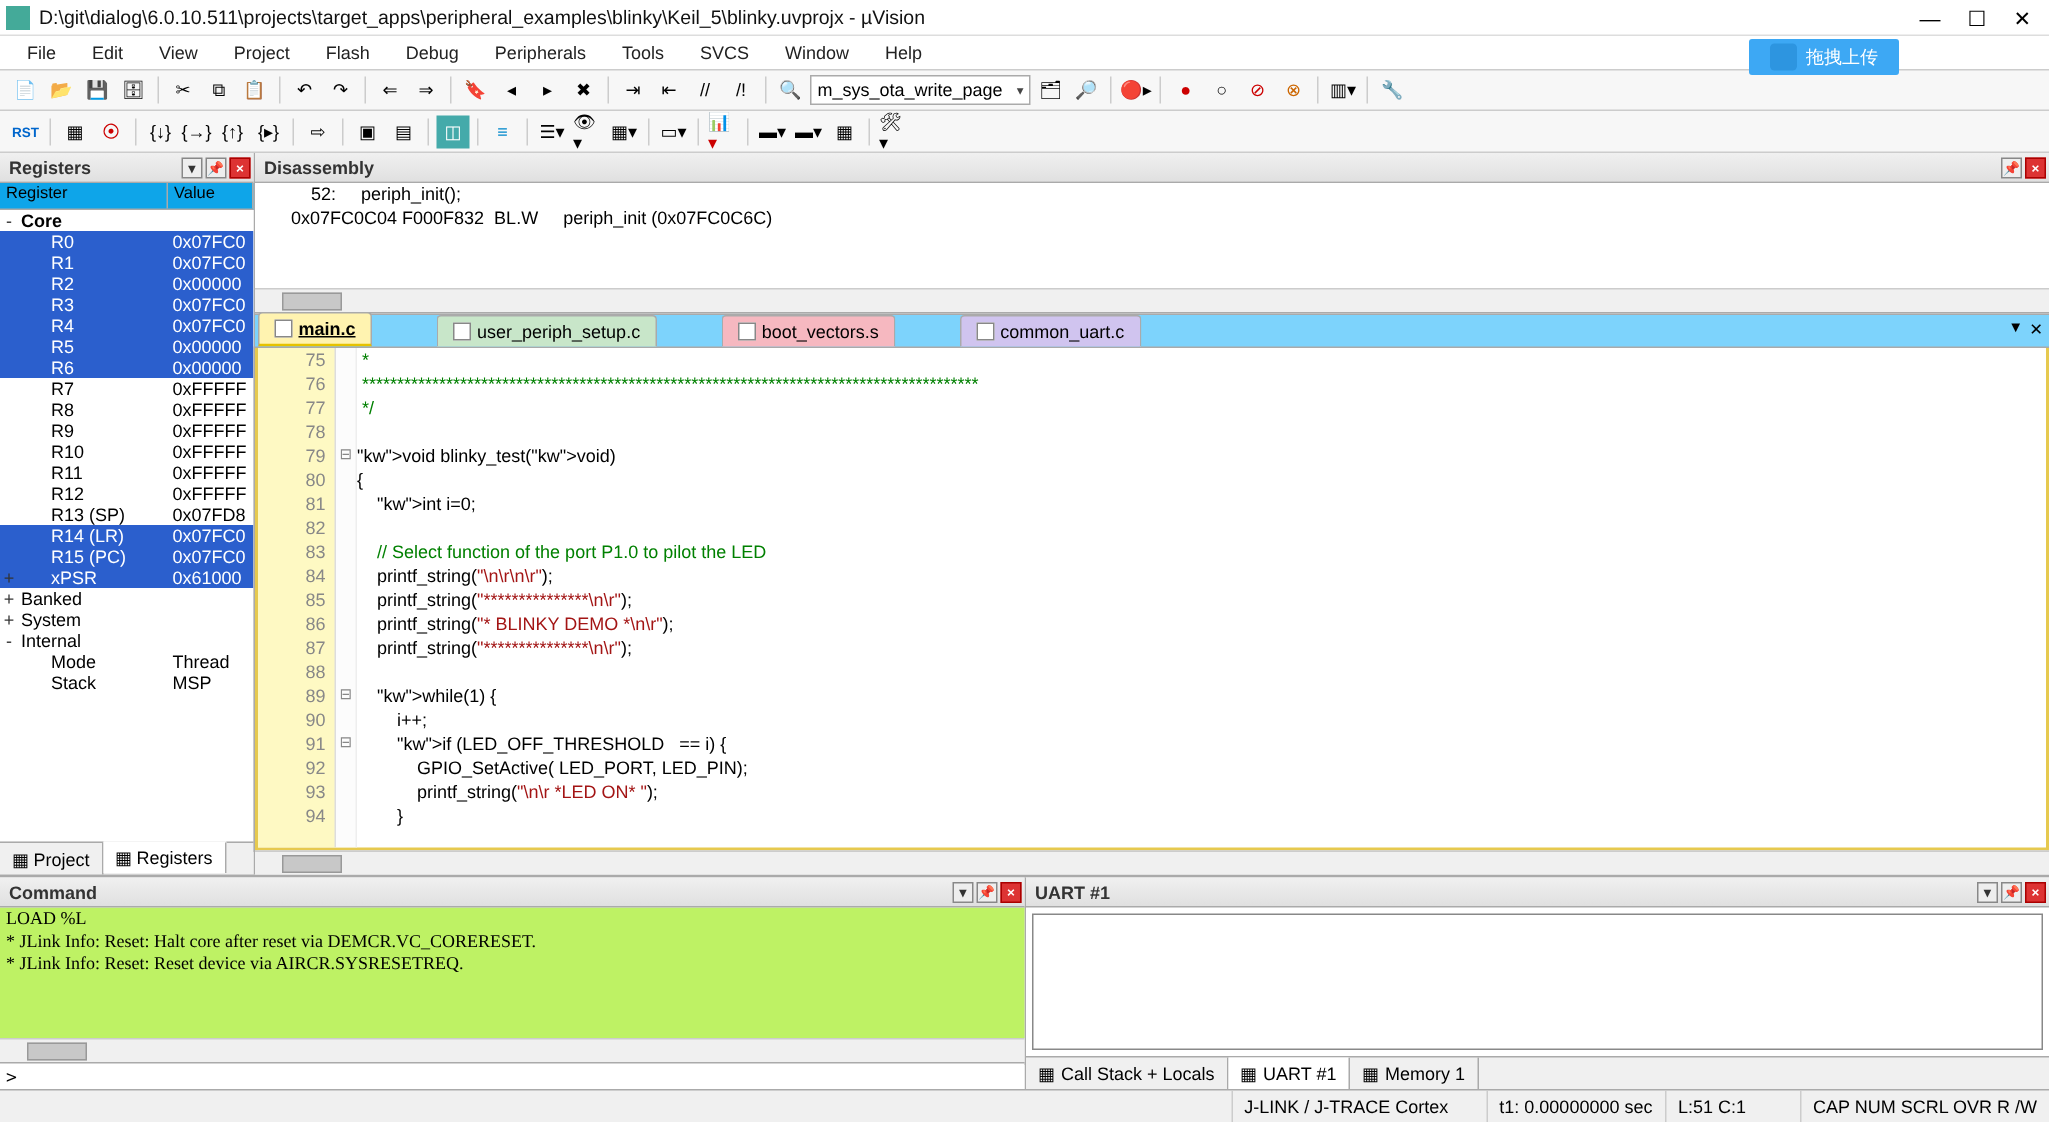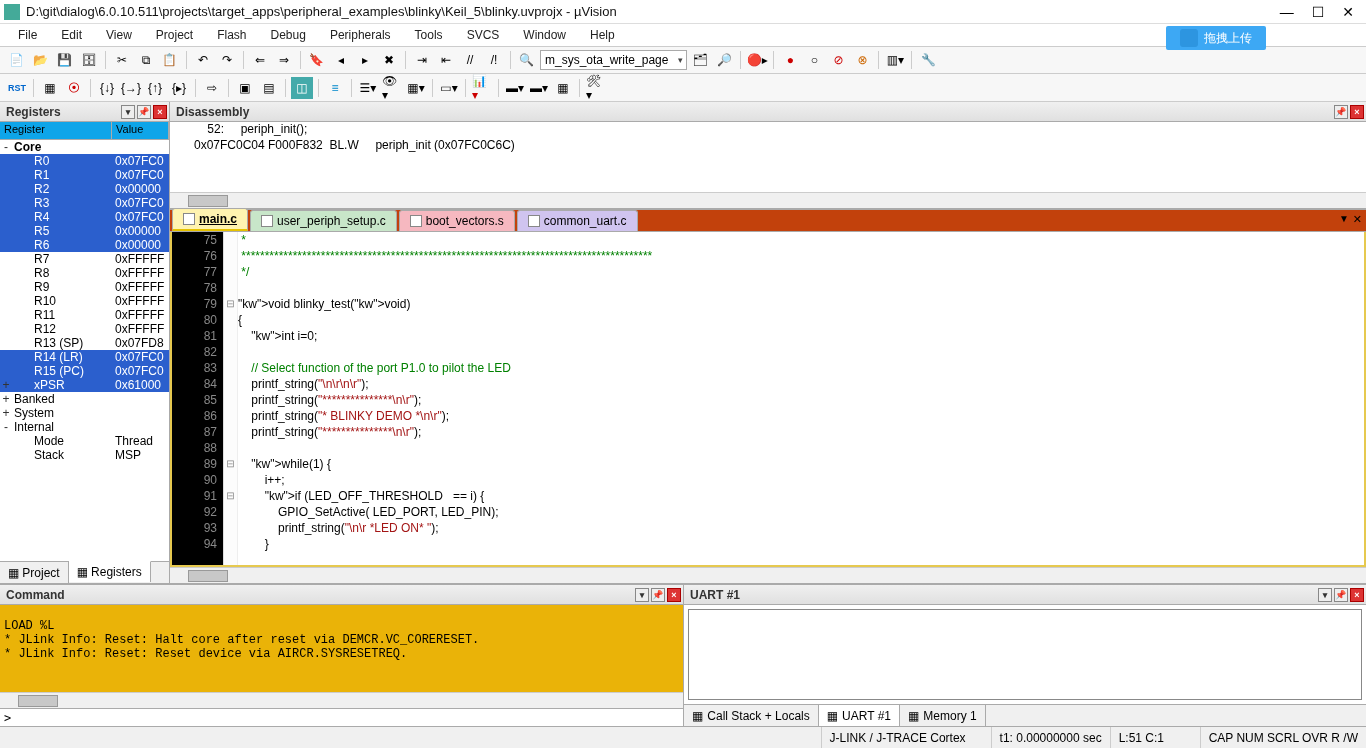--- a/index.html
+++ b/index.html
@@ -39,39 +39,39 @@
 .left-tabs { height: 22px; display: flex; border-top: 1px solid #aaa; background: #f0f0f0; }
 .lt { padding: 2px 8px; border-right: 1px solid #aaa; display:flex;align-items:center;gap:3px;}
 .lt.active { background: #fff; border-top: 1px solid #fff; position: relative; top: -1px; }
 .right-stack { flex: 1; display: flex; flex-direction: column; min-width: 0; }
 .disasm { display: flex; flex-direction: column; border-bottom: 1px solid #aaa; }
 .disasm-body { height: 70px; overflow-x: auto; overflow-y: hidden; font-family: Consolas, monospace; font-size: 13px; background: #fff; white-space: pre; position:relative;}
 .disasm-line { height: 16px; padding-left: 24px; }
 .pc-line { background: #ffff00; position: relative; }
 .pc-arrow { position: absolute; left: 4px; top: 1px; width:12px;height:12px;}
 .editor-area { flex: 1; display: flex; flex-direction: column; min-height: 0; border-top:1px solid #aaa;}
-.editor-tabs { height: 22px; display: flex; background: #c2410c; border-bottom: 1px solid #aaa; align-items: flex-end; position:relative;}
+.editor-tabs { height: 22px; display: flex; background: #7dd3fc; border-bottom: 1px solid #aaa; align-items: flex-end; position:relative;gap:41px;}
 .et { padding: 3px 10px; border: 1px solid #aaa; border-bottom: none; margin-left: 2px; background: #eee; border-radius: 3px 3px 0 0; display:flex;align-items:center;gap:4px; font-size:11px;}
 .et.active { background: #fff7cc; border-bottom:2px solid #e6c200;}
 .et .fi{width:12px;height:12px;}
 .et-close{position:absolute;right:4px;top:3px;display:flex;gap:4px;}
 .editor-body { flex: 1; display: flex; font-family: Consolas, monospace; font-size: 13px; overflow: auto; background: #fff; border: 2px solid #e6c94f; border-top:none; outline:1px solid #aaa;}
-.gutter { width: 52px; background: #000000; color: #888; text-align: right; padding-right: 6px; border-right: 1px solid #ddd; }
+.gutter { width: 52px; background: #fef9c3; color: #888; text-align: right; padding-right: 6px; border-right: 1px solid #ddd; }
 .gutter div { height: 16px; line-height: 16px; }
 .fold { width: 14px; background: #fcfcfc; border-right: 1px solid #eee; }
 .fold div { height: 16px; text-align: center; color: #888; font-size: 10px; line-height:16px;}
 .code { flex: 1; white-space: pre; }
 .code div { height: 16px; line-height: 16px; }
 .cm { color: #008000; }
 .str { color: #a31515; }
 .hscroll { height: 16px; background: #f0f0f0; border-top: 1px solid #ccc; position:relative;}
 .hscroll .thumb{position:absolute;left:18px;top:2px;height:12px;width:40px;background:#c8c8c8;border:1px solid #999;}
 .lower { height: 143px; display: flex; border-top: 2px solid #aaa; }
 .cmd-panel { width: 684px; display: flex; flex-direction: column; border-right: 1px solid #aaa; }
-.cmd-body { flex: 1; overflow: auto; font-family: Liberation Mono, monospace; font-size: 12px; padding: 14px 4px; white-space: pre; background:#eab308;}
+.cmd-body { flex: 1; overflow: auto; font-family: Liberation Serif, serif; font-size: 12px; padding: 0 4px; white-space: pre; background:#bef264;}
 .cmd-input { height: 18px; border-top: 1px solid #aaa; display: flex; align-items: center;}
 .cmd-input .prompt { padding: 0 4px; font-family: Consolas, monospace; }
 .cmd-hint { height: 18px; border-top: 1px solid #ddd; padding: 0 4px; font-family: Consolas, monospace; font-size: 12px; color: #222; white-space:nowrap; overflow:hidden;}
 .uart-panel { flex: 1; display: flex; flex-direction: column; }
 .uart-body { flex: 1; background: #fff; margin:4px; border:1px solid #888;}
 .uart-tabs { height: 22px; display: flex; background: #f0f0f0; border-top: 1px solid #aaa; }
 .ut { padding: 2px 8px; border-right: 1px solid #aaa; display:flex;align-items:center;gap:4px; font-size: 11px;}
 .ut.active { background: #fff; }
 .statusbar { position: absolute; bottom: 0; left: 0; right: 0; height: 22px; background: #f0f0f0; border-top: 1px solid #aaa; display: flex; align-items: center; font-size: 11px; }
 .statusbar .cell { border-left: 1px solid #ccc; padding: 0 8px; height: 100%; display: flex; align-items: center; }

